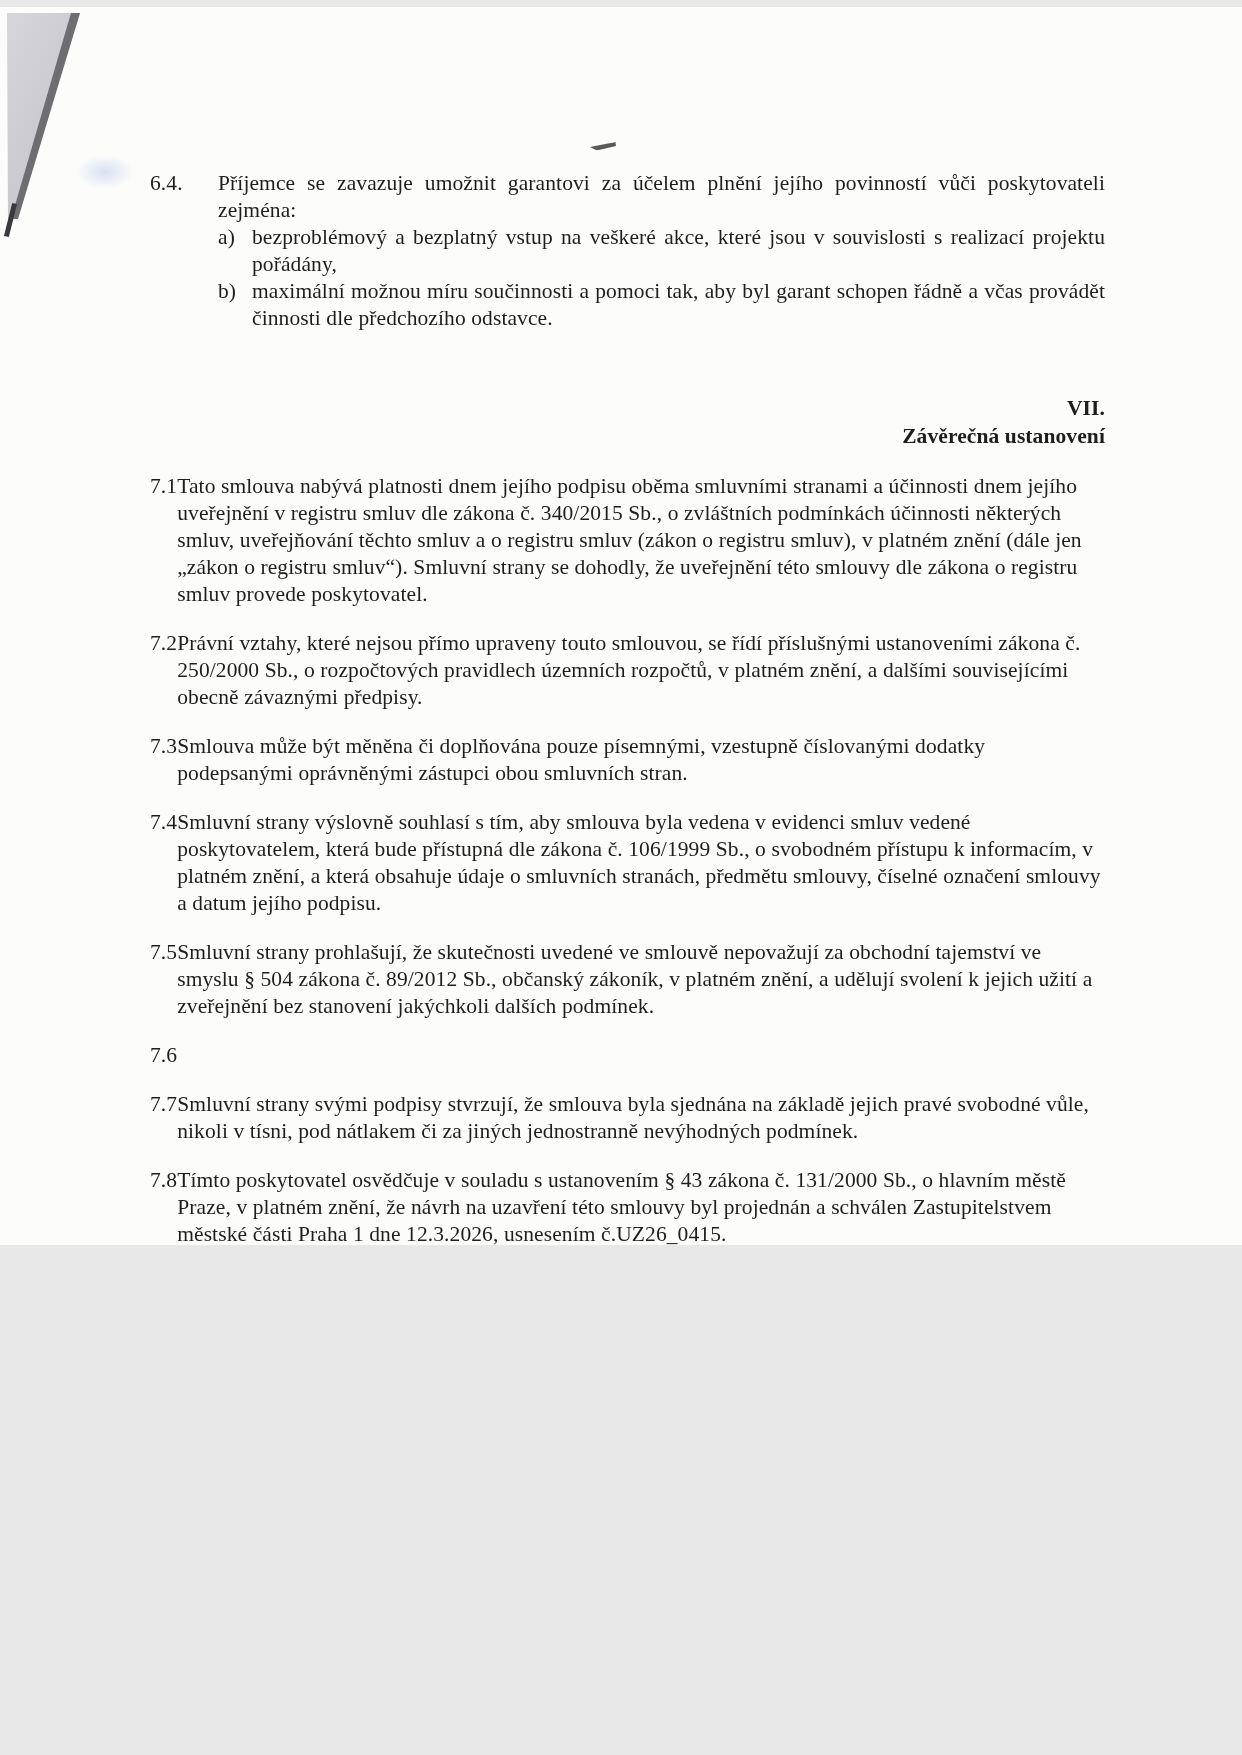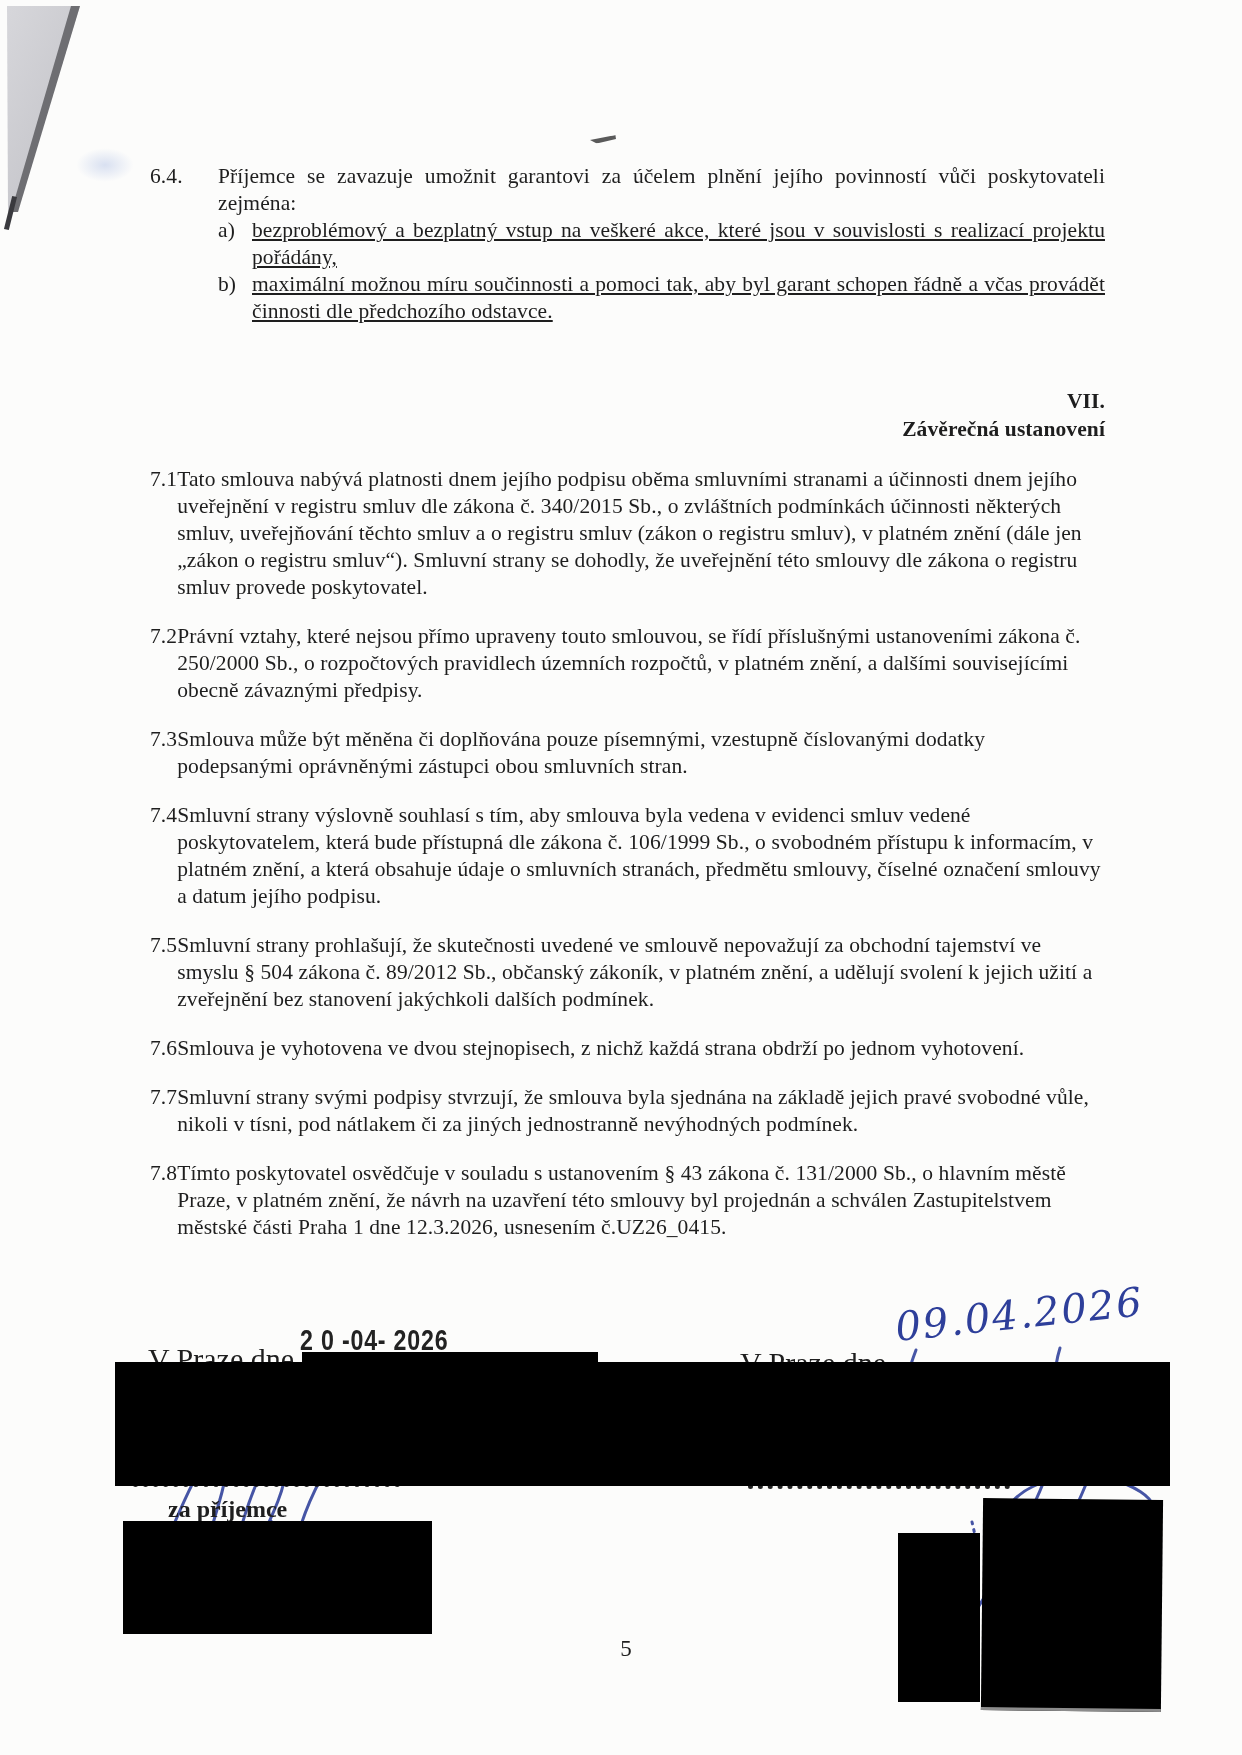--- a/index.html
+++ b/index.html
@@ -1,19 +1,19 @@
 <!DOCTYPE html>
 <html><head>
 <meta charset="utf-8">
 <style>
   html,body{margin:0;padding:0;background:#e8e8e8;}
   .page{
     position:relative;
-    width:1242px;height:1755px;
-    margin:0 auto;
+    width:1242px;height:1238px;
+    margin:7px auto;
     background:#fcfcfb;
     overflow:hidden;
     font-family:"Liberation Serif", serif;
     color:#1e1e1e;
   }
 
   
   .corner-fold{position:absolute;left:0;top:0;width:110px;height:235px;z-index:4;}
   .corner-fold .tri-light{
     position:absolute;left:0;top:0;width:110px;height:235px;
@@ -44,21 +44,21 @@
   
   .content{position:absolute;left:150px;top:0;width:955px;z-index:1;}
   .sec{display:flex;align-items:flex-start;}
   .sec .num{flex:0 0 68px;width:68px;}
   .sec .body{flex:1;text-align:justify;}
   .content{font-size:21.5px;line-height:27px;letter-spacing:.1px;}
   .sec64{margin-top:163px;}
   .sublist{margin-top:0;}
   .subitem{display:flex;align-items:flex-start;}
   .subitem .subnum{flex:0 0 34px;width:34px;}
-  .subitem .subbody{flex:1;text-align:justify;text-decoration:underline;}
+  .subitem .subbody{flex:1;text-align:justify;}
   .chapter{margin-top:62px;text-align:right;font-weight:bold;line-height:28px;}
   .para{display:flex;align-items:flex-start;margin-top:22px;}
   .para:first-of-type{margin-top:0;}
   .p71{margin-top:23px;}
 
   
   .abs{position:absolute;}
   .place-label{font-size:30px;z-index:2;}
   .stamp-date{
     left:300px;top:1324px;z-index:2;
@@ -144,21 +144,20 @@
     <div class="para">
       <div class="num">7.4</div>
       <div class="body">Smluvní strany výslovně souhlasí s tím, aby smlouva byla vedena v evidenci smluv vedené poskytovatelem, která bude přístupná dle zákona č. 106/1999 Sb., o svobodném přístupu k informacím, v platném znění, a která obsahuje údaje o smluvních stranách, předmětu smlouvy, číselné označení smlouvy a datum jejího podpisu.</div>
     </div>
     <div class="para">
       <div class="num">7.5</div>
       <div class="body">Smluvní strany prohlašují, že skutečnosti uvedené ve smlouvě nepovažují za obchodní tajemství ve smyslu § 504 zákona č. 89/2012 Sb., občanský zákoník, v platném znění, a udělují svolení k jejich užití a zveřejnění bez stanovení jakýchkoli dalších podmínek.</div>
     </div>
     <div class="para">
       <div class="num">7.6</div>
-      <div class="body">Smlouva je vyhotovena ve dvou stejnopisech, z nichž každá strana obdrží po jednom vyhotovení.</div>
     </div>
     <div class="para">
       <div class="num">7.7</div>
       <div class="body">Smluvní strany svými podpisy stvrzují, že smlouva byla sjednána na základě jejich pravé svobodné vůle, nikoli v tísni, pod nátlakem či za jiných jednostranně nevýhodných podmínek.</div>
     </div>
     <div class="para">
       <div class="num">7.8</div>
       <div class="body">Tímto poskytovatel osvědčuje v souladu s ustanovením § 43 zákona č. 131/2000 Sb., o hlavním městě Praze, v platném znění, že návrh na uzavření této smlouvy byl projednán a schválen Zastupitelstvem městské části Praha 1 dne 12.3.2026, usnesením č.UZ26_0415.</div>
     </div>
   </div>

